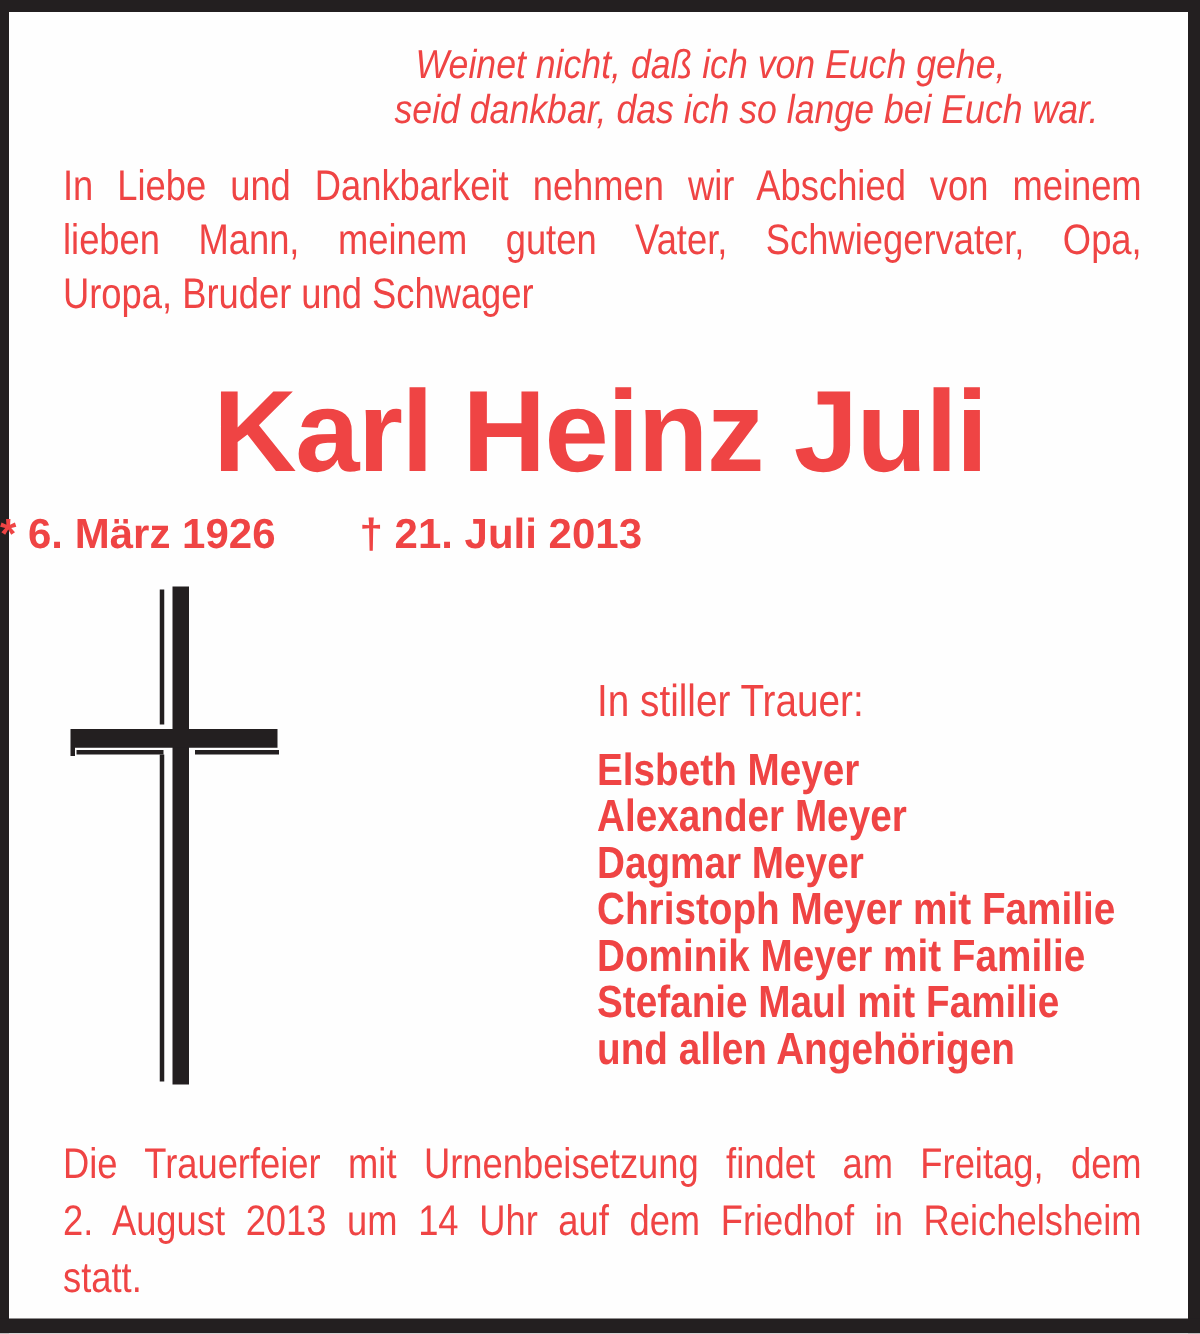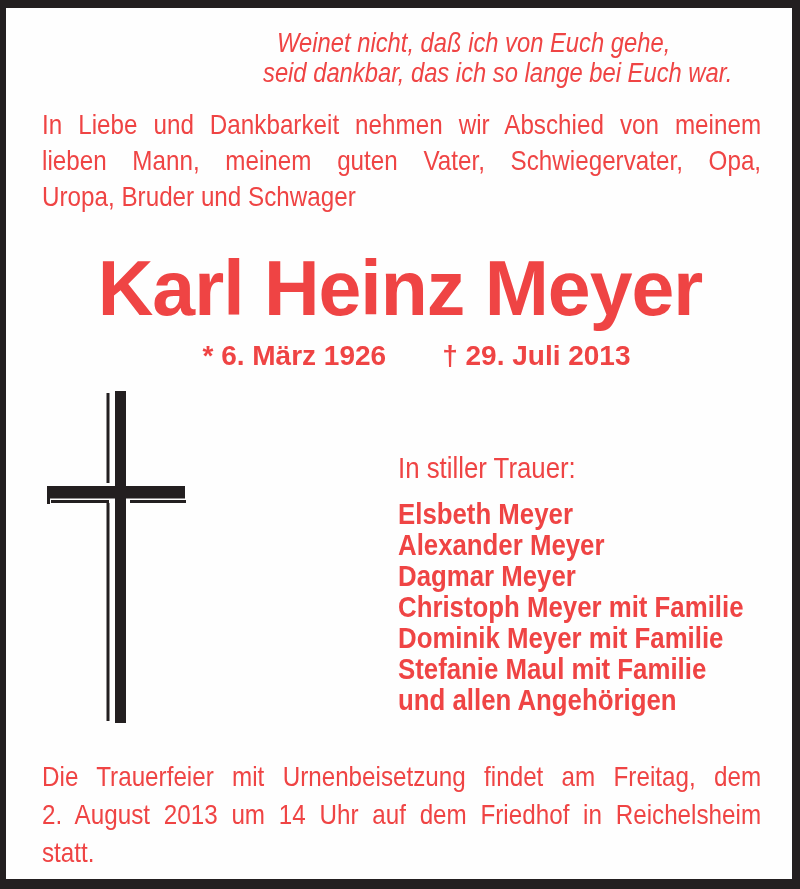--- a/index.html
+++ b/index.html
@@ -56,26 +56,25 @@
     line-height: 84px;
     font-weight: bold;
     letter-spacing: -1px;
   }
 
   
   .dates {
     position: absolute;
     left: 0; right: 0; top: 341px;
     display: flex;
-    justify-content: center;
+    justify-content: flex-start;
     gap: 56px;
     font-weight: bold;
     font-size: 28px;
     line-height: 30px;
-    padding-left: 33px;
   }
 
   
   .cross { position: absolute; left: 40px; top: 388px; width: 150px; height: 340px; }
 
   
   .mourning {
     position: absolute;
     left: 398px; top: 452px;
     font-size: 30px;
@@ -111,25 +110,25 @@
     <div class="indent">Weinet nicht, daß ich von Euch gehe,</div>
     <div>seid dankbar, das ich so lange bei Euch war.</div>
   </div>
 
   <div class="intro">
     <div class="just">In Liebe und Dankbarkeit nehmen wir Abschied von meinem</div>
     <div class="just">lieben Mann, meinem guten Vater, Schwiegervater, Opa,</div>
     <div>Uropa, Bruder und Schwager</div>
   </div>
 
-  <h1 class="name">Karl Heinz Meyer</h1>
+  <h1 class="name">Karl Heinz Juli</h1>
 
   <div class="dates">
     <span>* 6. März 1926</span>
-    <span>† 29. Juli 2013</span>
+    <span>† 21. Juli 2013</span>
   </div>
 
   <div class="cross">
     <svg width="150" height="340" viewBox="0 0 150 340" xmlns="http://www.w3.org/2000/svg" aria-hidden="true">
       <g fill="#231f20">
 
         <rect x="75" y="3" width="11" height="332"></rect>
 
         <rect x="8" y="98" width="137" height="12.5"></rect>
 

